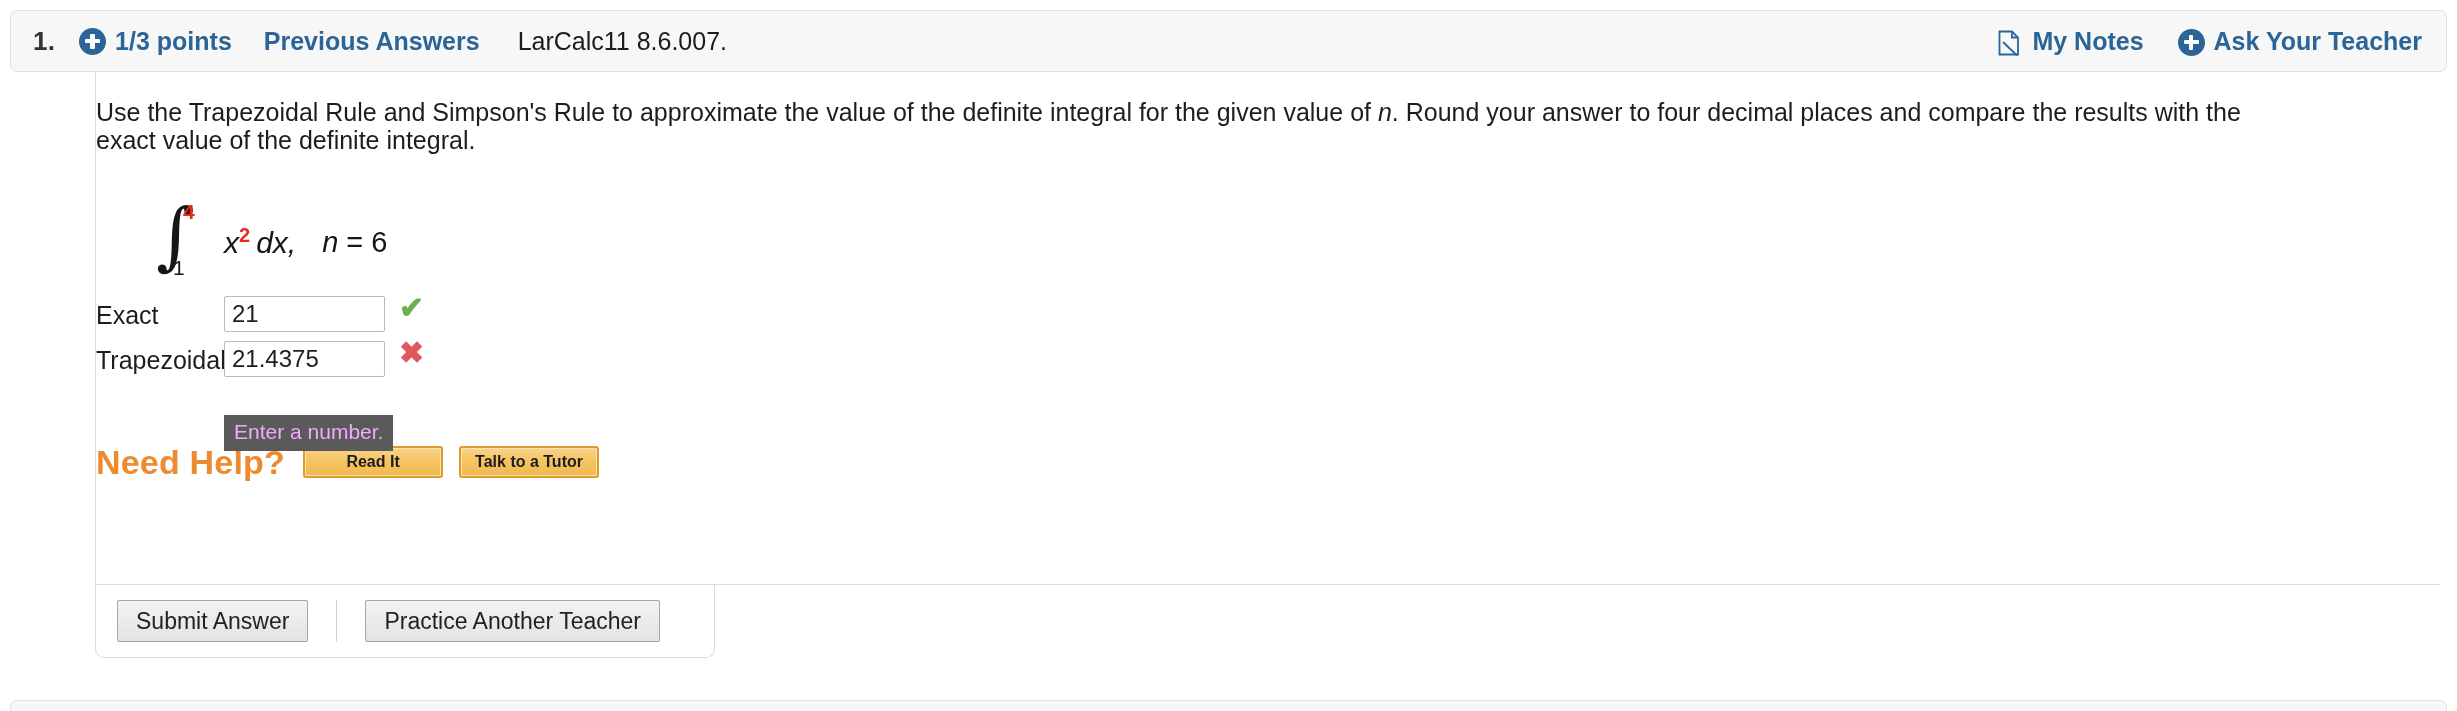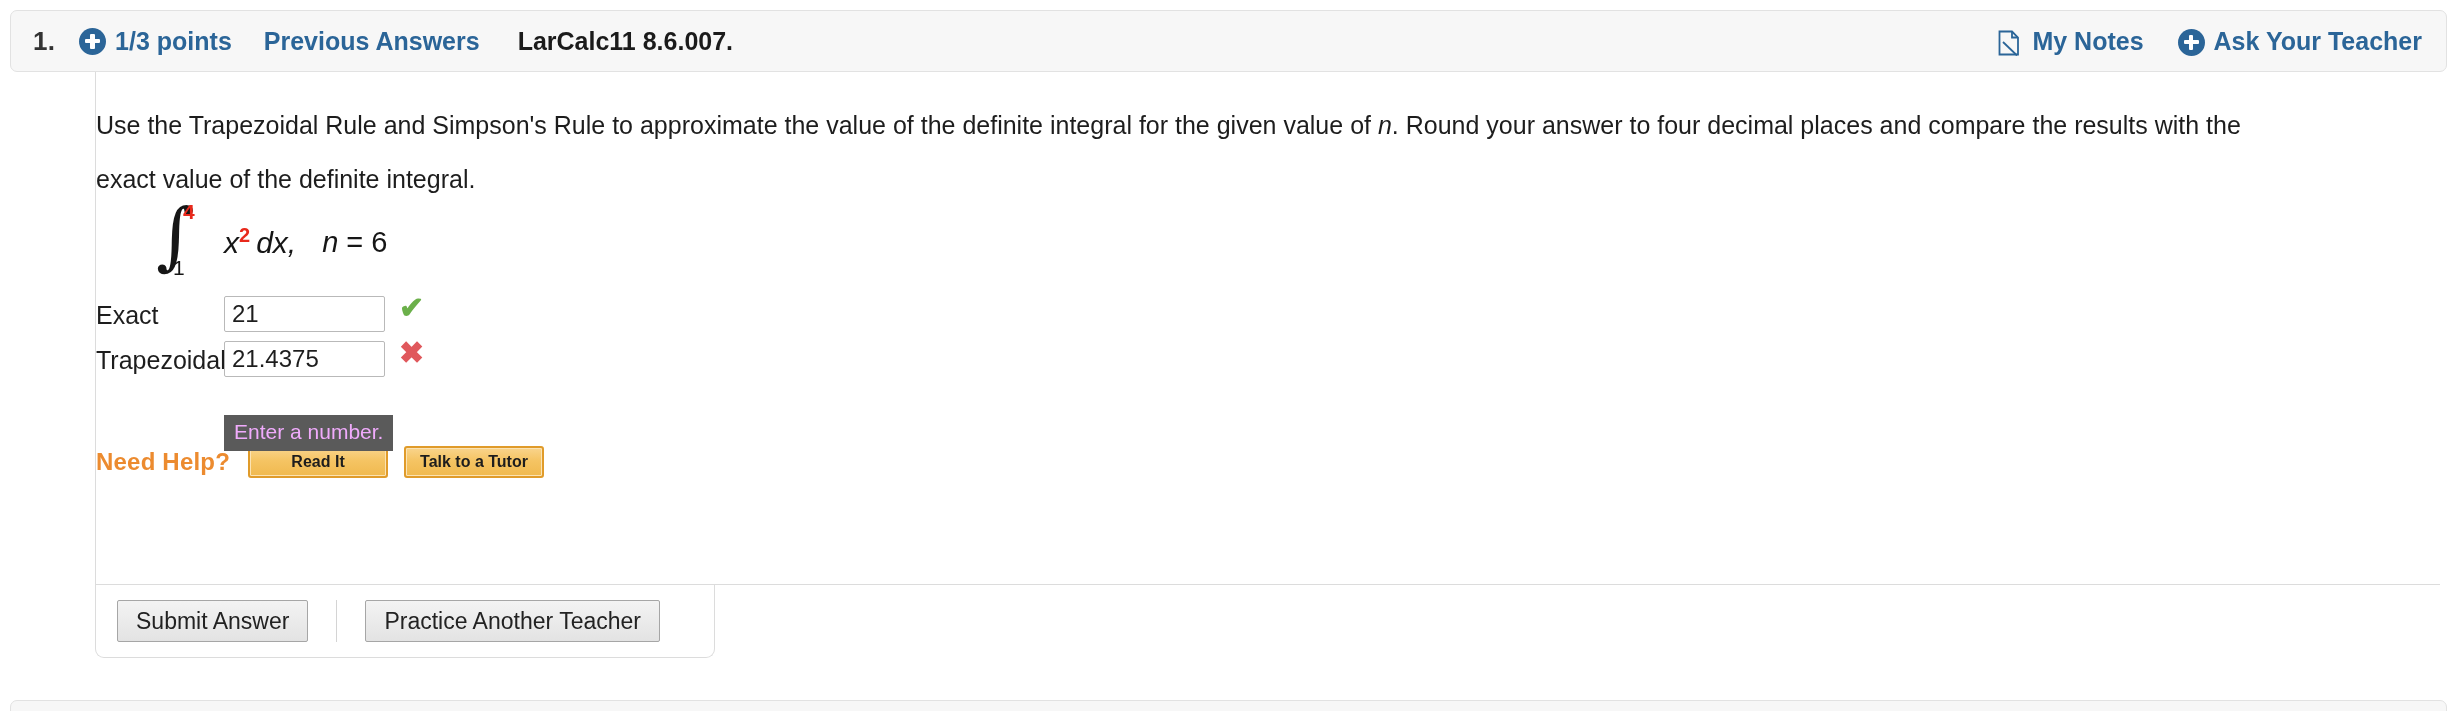--- a/index.html
+++ b/index.html
@@ -85,21 +85,21 @@
     font-weight: bold;
     text-decoration: none;
     cursor: pointer;
     white-space: nowrap;
   }
   .points-link { margin-right: 32px; }
   .prev-ans { margin-right: 38px; }
   .module-code {
     font-size: 25px;
     color: #1b1b1b;
-    font-weight: bold;
+    font-weight: normal;
     white-space: nowrap;
   }
   .notes-icon {
     width: 22px;
     height: 26px;
     margin-right: 12px;
     flex: none;
   }
   .my-notes { margin-right: 34px; }
   .ask-teacher-plus { margin-right: 9px; }
@@ -122,21 +122,21 @@
     left: 96px;
     top: 72px;
     width: 2340px;
   }
   .q-text {
     position: absolute;
     left: 0px;
     top: 26px;
     width: 2180px;
     font-size: 25px;
-    line-height: 54px;
+    line-height: 28px;
     color: #1d1d1d;
   }
   .q-text i { font-style: italic; }
 
   
   .expr {
     position: absolute;
     left: 60px;
     top: 126px;
     height: 80px;
@@ -267,21 +267,21 @@
   
   .need-help {
     position: absolute;
     left: 0px;
     top: 370px;
     display: flex;
     align-items: center;
     height: 40px;
   }
   .need-help-label {
-    font-size: 24px;
+    font-size: 34px;
     font-weight: bold;
     color: #ec8b2f;
     margin-right: 18px;
     letter-spacing: .2px;
     text-align: center;
   }
   .help-btn {
     box-sizing: border-box;
     height: 32px;
     min-width: 140px;

